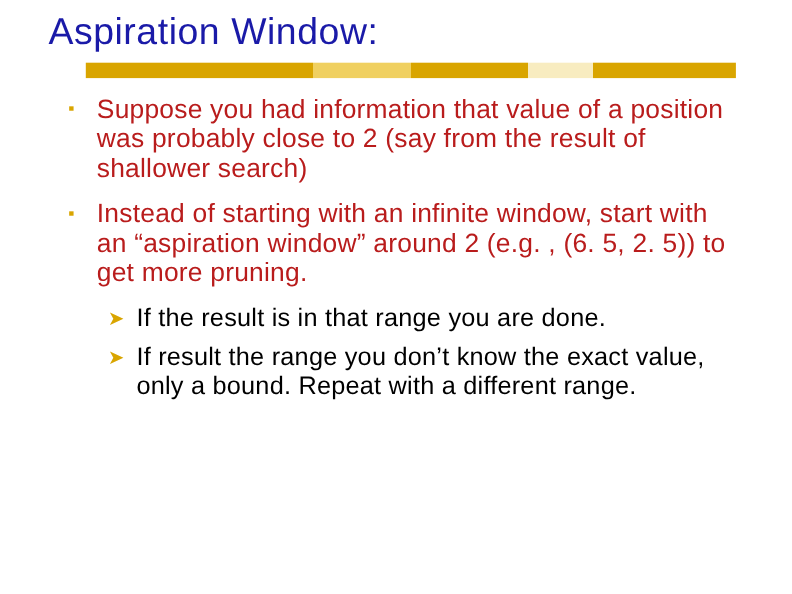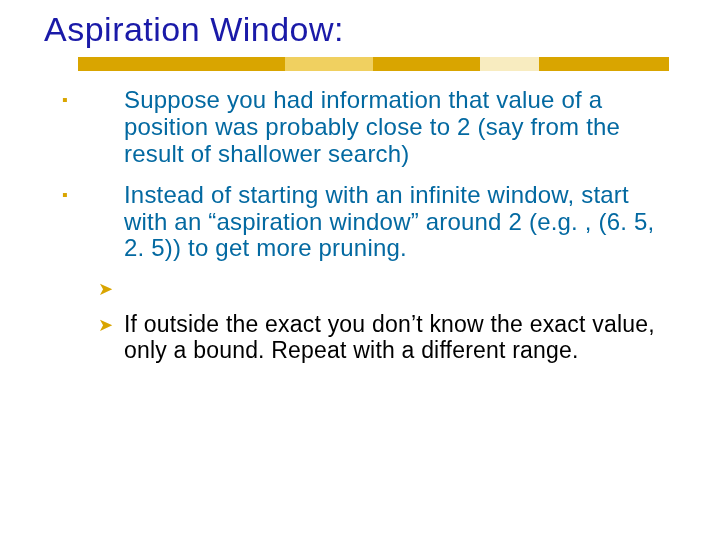--- a/index.html
+++ b/index.html
@@ -48,24 +48,23 @@
     font-size: 16px;
     line-height: 26px;
     width: 26px;
     flex: 0 0 26px;
     text-align: left;
     padding-left: 4px;
   }
   .lvl1 .text {
     font-size: 24px;
     line-height: 1.12;
-    color: #0369a1;
+    color: #b91c1c;
     font-family: Verdana, Geneva, sans-serif;
     letter-spacing: 0.2px;
-    margin-left: 36px;
   }
   .lvl2 {
     display: flex;
     margin: 8px 0 10px 40px;
   }
   .lvl2 .marker {
     color: #d9a500;
     font-size: 18px;
     line-height: 26px;
     width: 26px;
@@ -93,21 +92,22 @@
       <div class="text">Suppose you had information that value of a position was probably close to 2 (say from the result of shallower search)</div>
     </div>
 
     <div class="lvl1">
       <div class="marker">▪</div>
       <div class="text">Instead of starting with an infinite window, start with an “aspiration window” around 2 (e.g. , (6. 5, 2. 5)) to get more pruning.</div>
     </div>
 
     <div class="lvl2">
       <div class="marker">➤</div>
+      <div class="text">If the result is in that range you are done.</div>
     </div>
 
     <div class="lvl2">
       <div class="marker">➤</div>
-      <div class="text">If outside the exact you don’t know the exact value, only a bound. Repeat with a different range.</div>
+      <div class="text">If result the range you don’t know the exact value, only a bound. Repeat with a different range.</div>
     </div>
 
   </div>
 </div>
 
 </body></html>

